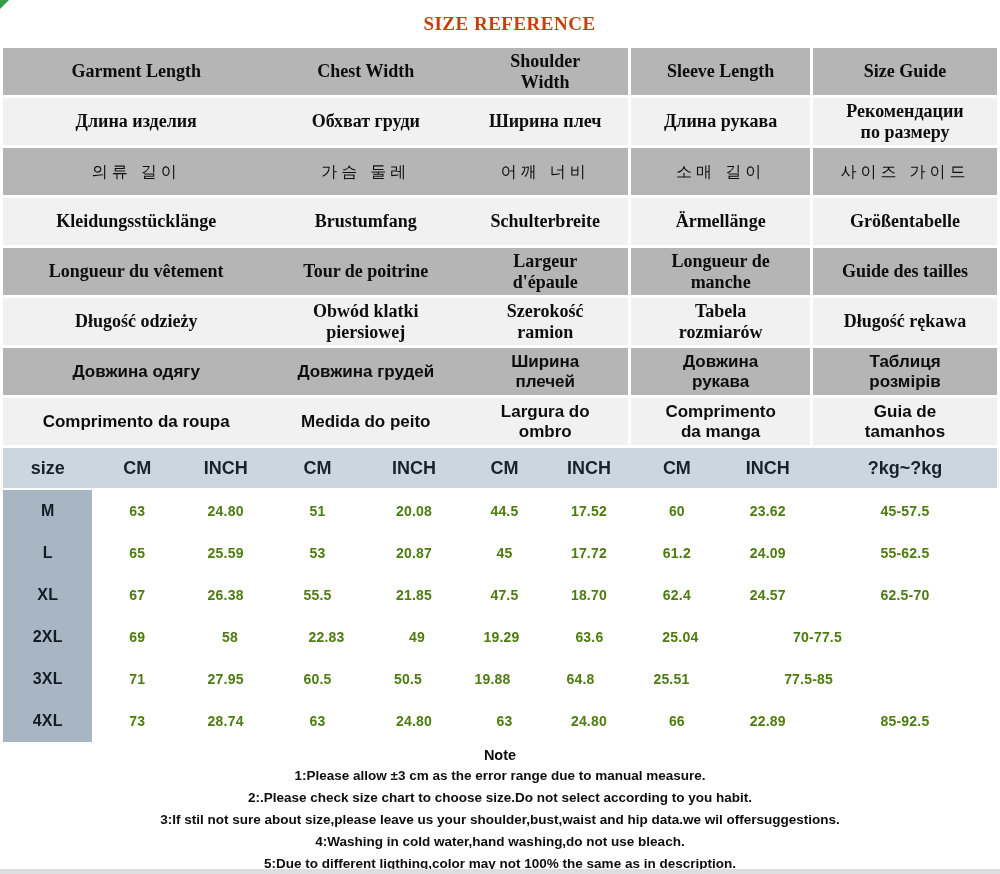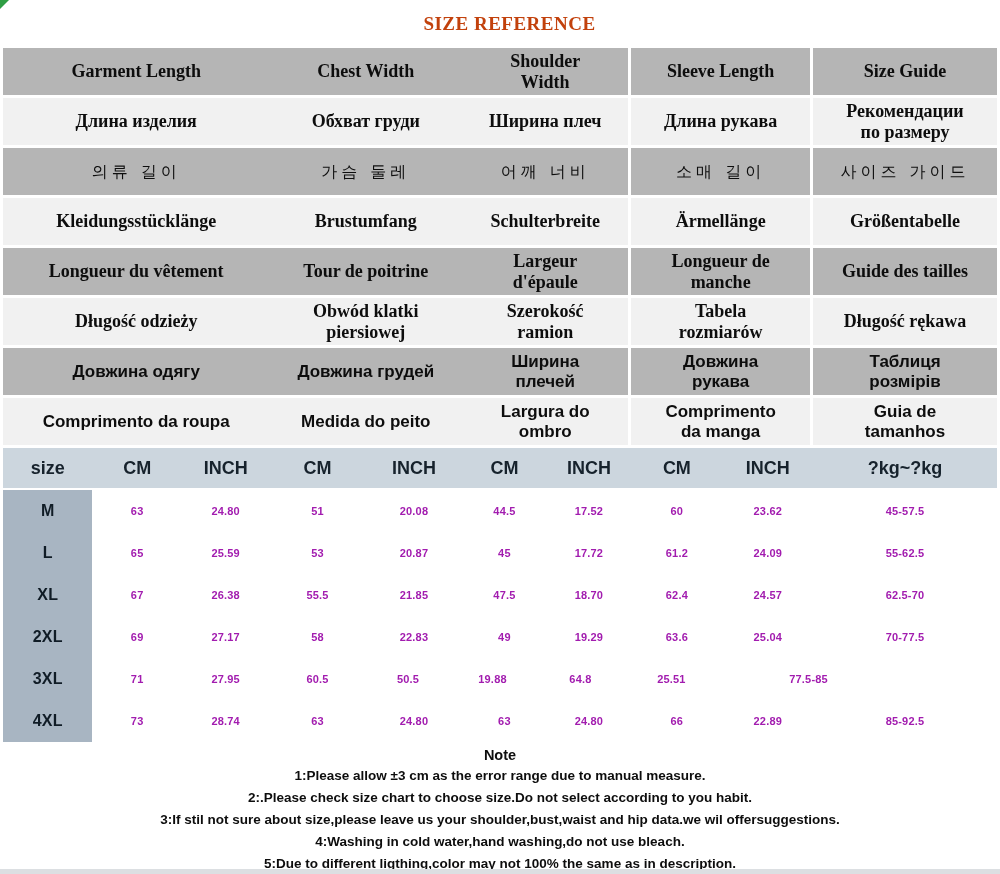--- a/index.html
+++ b/index.html
@@ -28,21 +28,21 @@
   
   .size-header-row{display:flex;height:40px;margin-bottom:2px;}
   .shc{display:flex;align-items:center;justify-content:center;background:#ccd6de;
         font-size:18px;font-weight:bold;color:#16222c;}
   
   .c1{width:9%;}.c2{width:9%;}.c3{width:8.8%;}.c4{width:9.7%;}.c5{width:9.7%;}
   .c6{width:8.5%;}.c7{width:8.5%;}.c8{width:9.2%;}.c9{width:9.1%;}.c10{width:18.5%;}
   
   .data-row{display:flex;height:42px;background:#fff;}
   .data-cell{display:flex;align-items:center;justify-content:center;
-        font-weight:bold;font-size:11px;letter-spacing:0.2px;color:#a21caf;}
+        font-weight:bold;font-size:14px;letter-spacing:0.2px;color:#4d7c0f;}
   .data-cell.size-label{background:#a8b5c2;font-size:16px;color:#101c26;}
   
   .note-section{text-align:center;padding-top:4px;}
   .note-title{font-size:14.5px;font-weight:bold;line-height:19px;color:#0d0d0d;}
   .note-line{font-size:13.5px;font-weight:bold;line-height:22px;color:#0d0d0d;}
   .bottom-strip{position:absolute;left:0;bottom:0;width:100%;height:5px;background:#dcdfe2;}
 </style>
 </head>
 <body>
 
@@ -157,21 +157,20 @@
           <div class="data-cell c5">21.85</div>
           <div class="data-cell c6">47.5</div>
           <div class="data-cell c7">18.70</div>
           <div class="data-cell c8">62.4</div>
           <div class="data-cell c9">24.57</div>
           <div class="data-cell c10">62.5-70</div>
         </div>
         <div class="data-row">
           <div class="data-cell c1 size-label">2XL</div>
           <div class="data-cell c2">69</div>
-          <div class="data-cell c3">27.17</div>
           <div class="data-cell c4">58</div>
           <div class="data-cell c5">22.83</div>
           <div class="data-cell c6">49</div>
           <div class="data-cell c7">19.29</div>
           <div class="data-cell c8">63.6</div>
           <div class="data-cell c9">25.04</div>
           <div class="data-cell c10">70-77.5</div>
         </div>
         <div class="data-row">
           <div class="data-cell c1 size-label">3XL</div>

